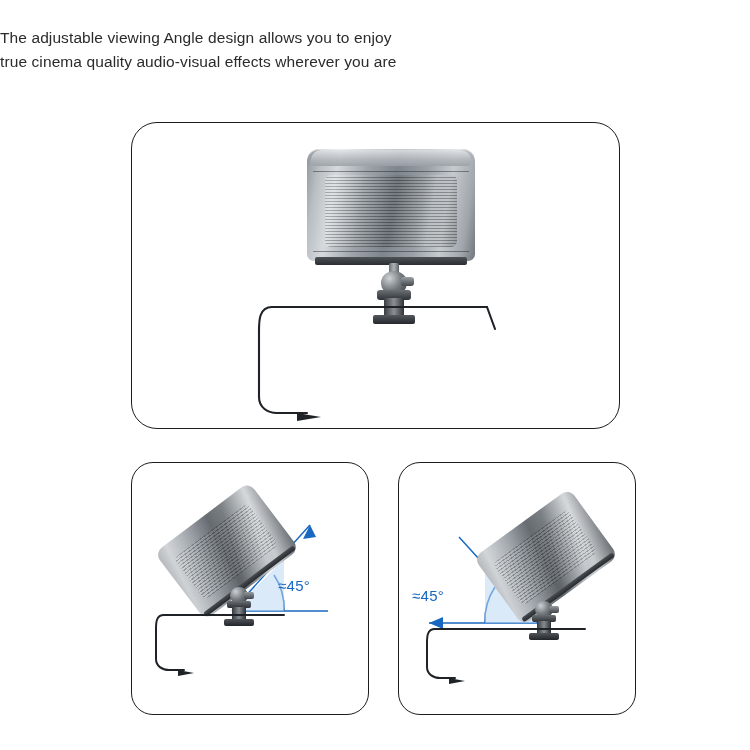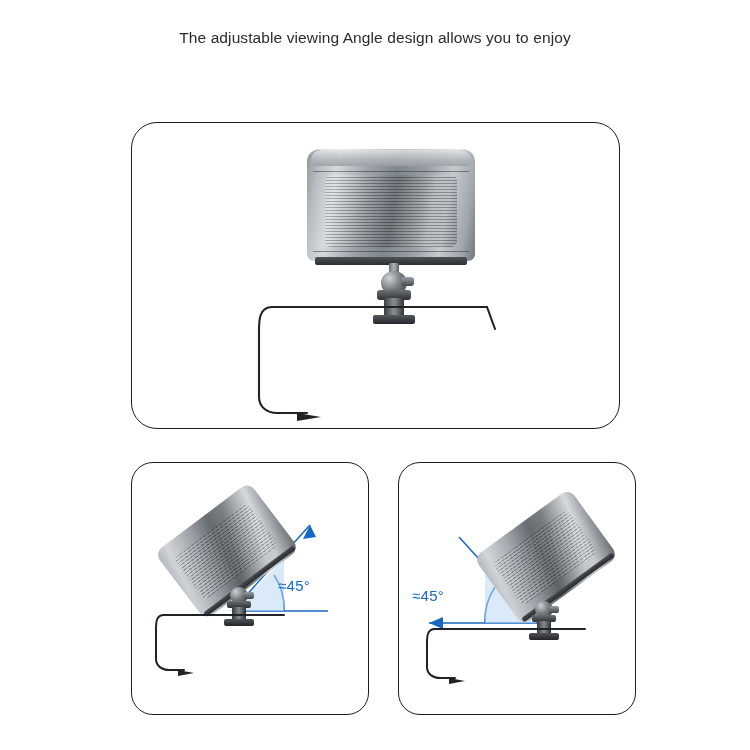--- a/index.html
+++ b/index.html
@@ -14,21 +14,20 @@
     overflow: hidden;
     position: relative;
   }
 
   
   .headline {
     position: absolute;
     left: 0;
     top: 26px;
     width: 750px;
-    text-align: center;
     color: #2b2b2b;
     font-size: 15.5px;
     line-height: 24px;
     letter-spacing: 0.1px;
   }
   .headline .line {
     display: block;
     white-space: nowrap;
   }
 
@@ -290,20 +289,21 @@
   #angle-label-left  { left: 146px; top: 114px; }
   #angle-label-right { left: 13px;  top: 124px; }
 
   svg { display: block; overflow: visible; }
 </style>
 </head>
 <body>
 
 <div class="headline">
   <span class="line">The adjustable viewing Angle design allows you to enjoy</span>
+  <span class="line">true cinema quality audio-visual effects wherever you are</span>
 </div>
 
 <div class="panel" id="panel-top">
   <div class="stage">
 
     <div class="proj-top">
       <div class="body"></div>
       <div class="cap"></div>
       <div class="seam s1"></div>
       <div class="grille"></div>

